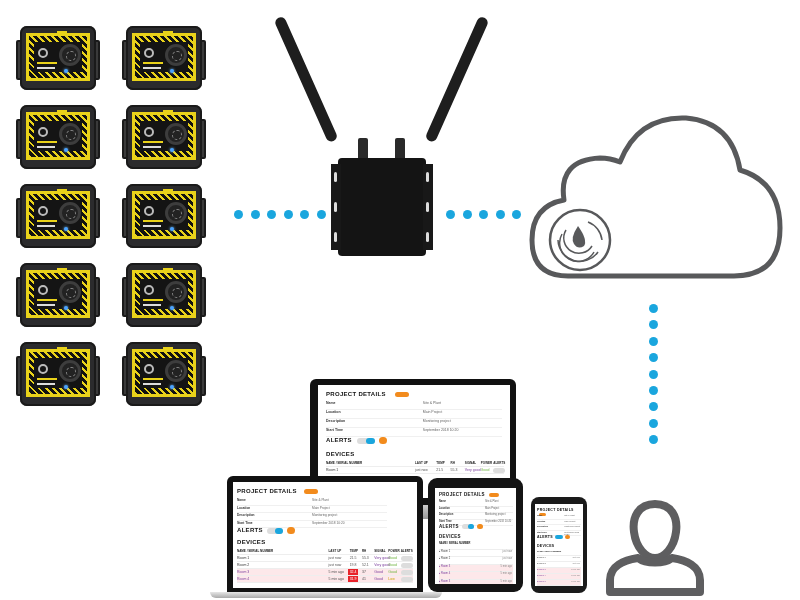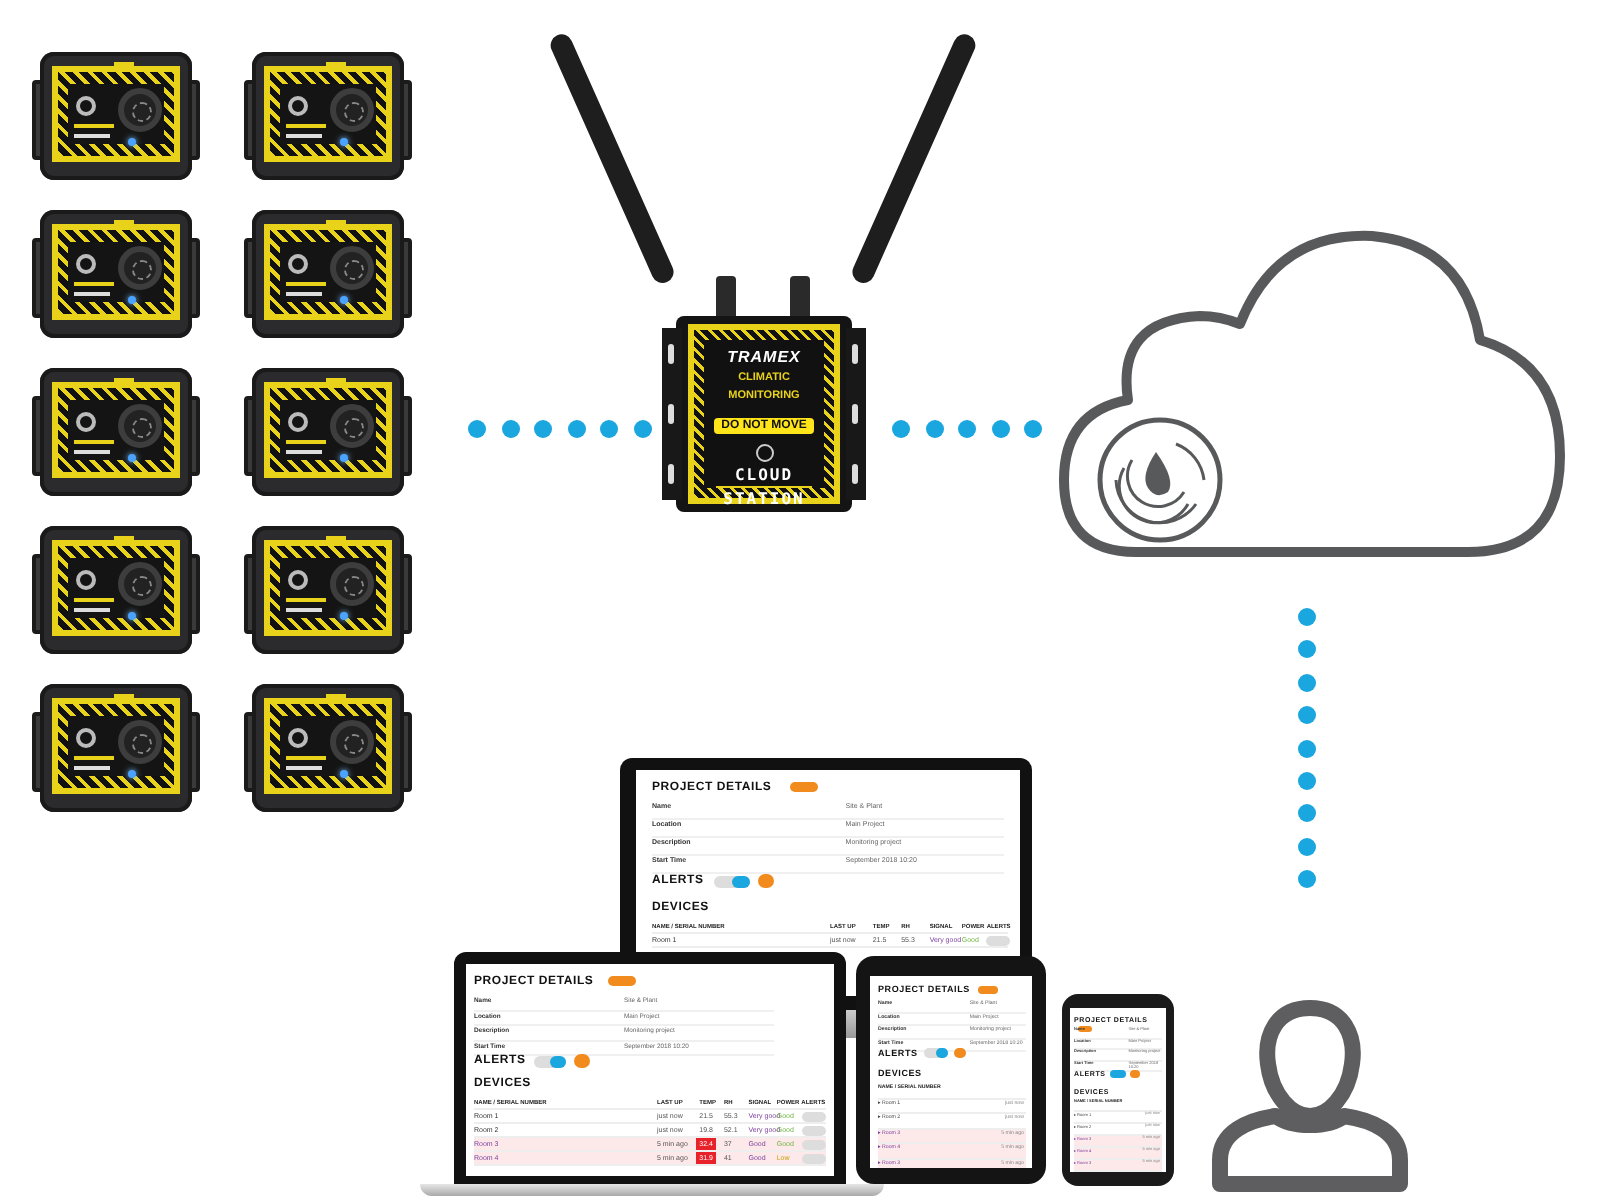--- a/index.html
+++ b/index.html
@@ -242,32 +242,20 @@
     <div class="ear l">
       <div class="slot" style="top:8px;"></div>
         <div class="slot" style="top:38px;"></div>
         <div class="slot" style="top:68px;"></div>
     </div>
     <div class="ear r">
       <div class="slot" style="top:8px;"></div>
         <div class="slot" style="top:38px;"></div>
         <div class="slot" style="top:68px;"></div>
     </div>
-    <div class="panel">
-      <div class="core">
-        <div class="brand">TRAMEX</div>
-        <div class="clim">CLIMATIC</div>
-        <div class="clim">MONITORING</div>
-        <div class="dnm">DO NOT MOVE</div>
-        <div class="lens"></div>
-        <div class="cloud">CLOUD</div>
-        <div class="sep"></div>
-        <div class="station">STATION</div>
-      </div>
-    </div>
   </div>
 </div>
 
 <svg class="abs" style="left:528px;top:100px;" width="256" height="182" viewBox="0 0 256 182">
   <path d="M40 176 Q4 176 4 140 Q4 106 36 100 Q30 60 72 58 Q82 58 92 62 Q110 16 158 18 Q204 22 212 70 Q252 82 252 128 Q252 176 206 176 Z" fill="#fff" stroke="#58595b" stroke-width="5" stroke-linejoin="round"></path>
   <g>
     <circle cx="52" cy="140" r="30" fill="none" stroke="#58595b" stroke-width="2.5"></circle>
     <path d="M30 140 A22 22 0 0 0 70 152" fill="none" stroke="#58595b" stroke-width="1.5"></path>
     <path d="M34 134 A18 18 0 0 0 66 152" fill="none" stroke="#58595b" stroke-width="1.5"></path>
     <path d="M38 130 A14 14 0 0 0 64 146" fill="none" stroke="#58595b" stroke-width="1.5"></path>

